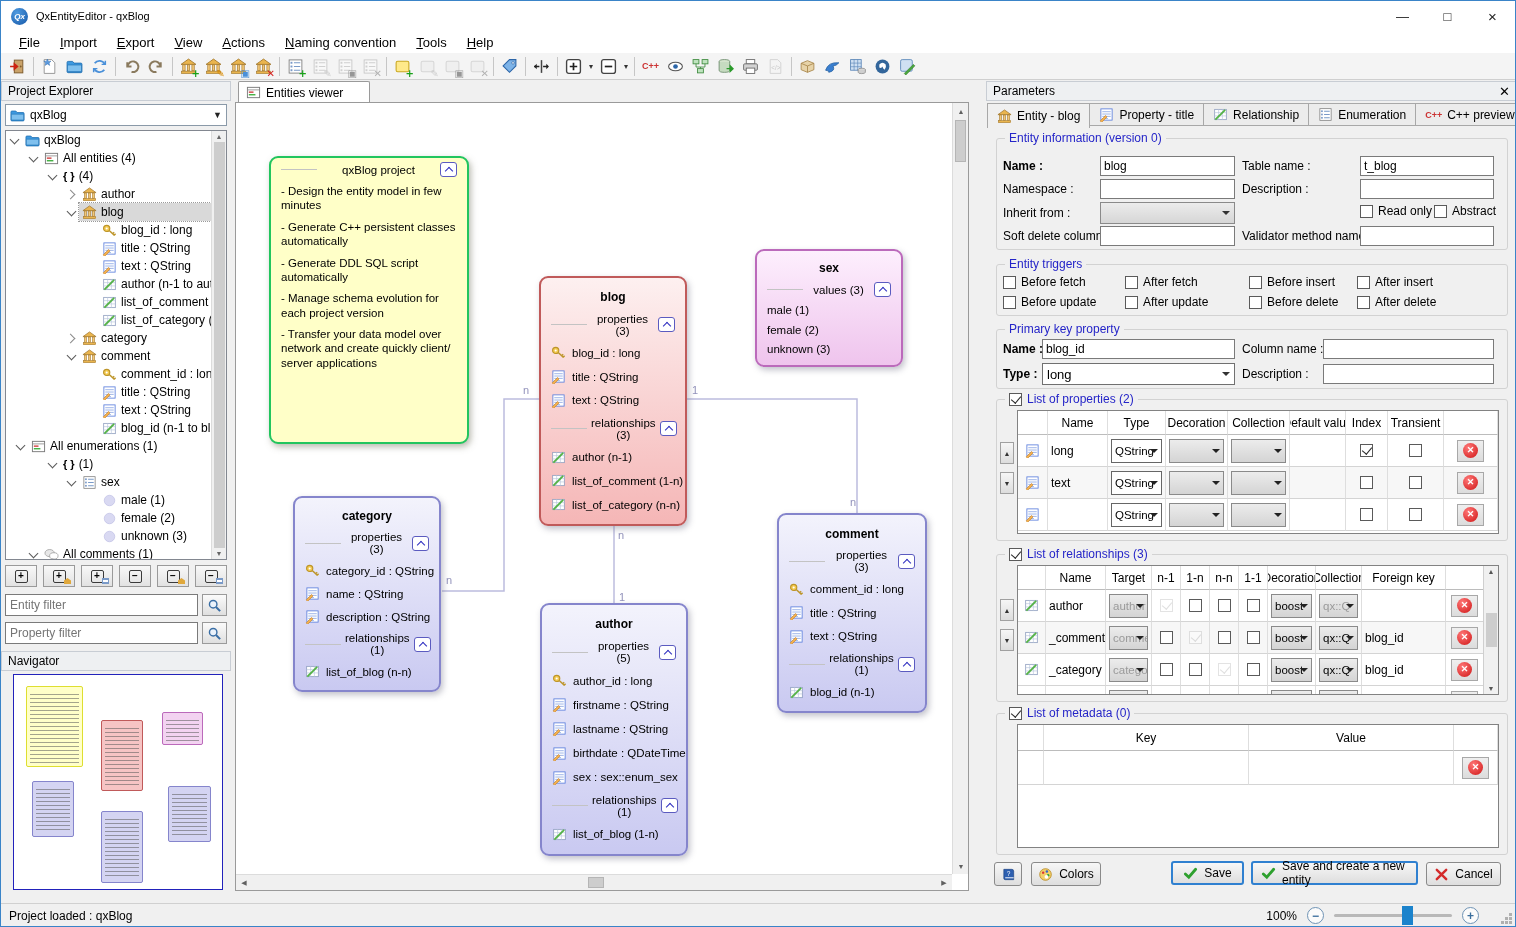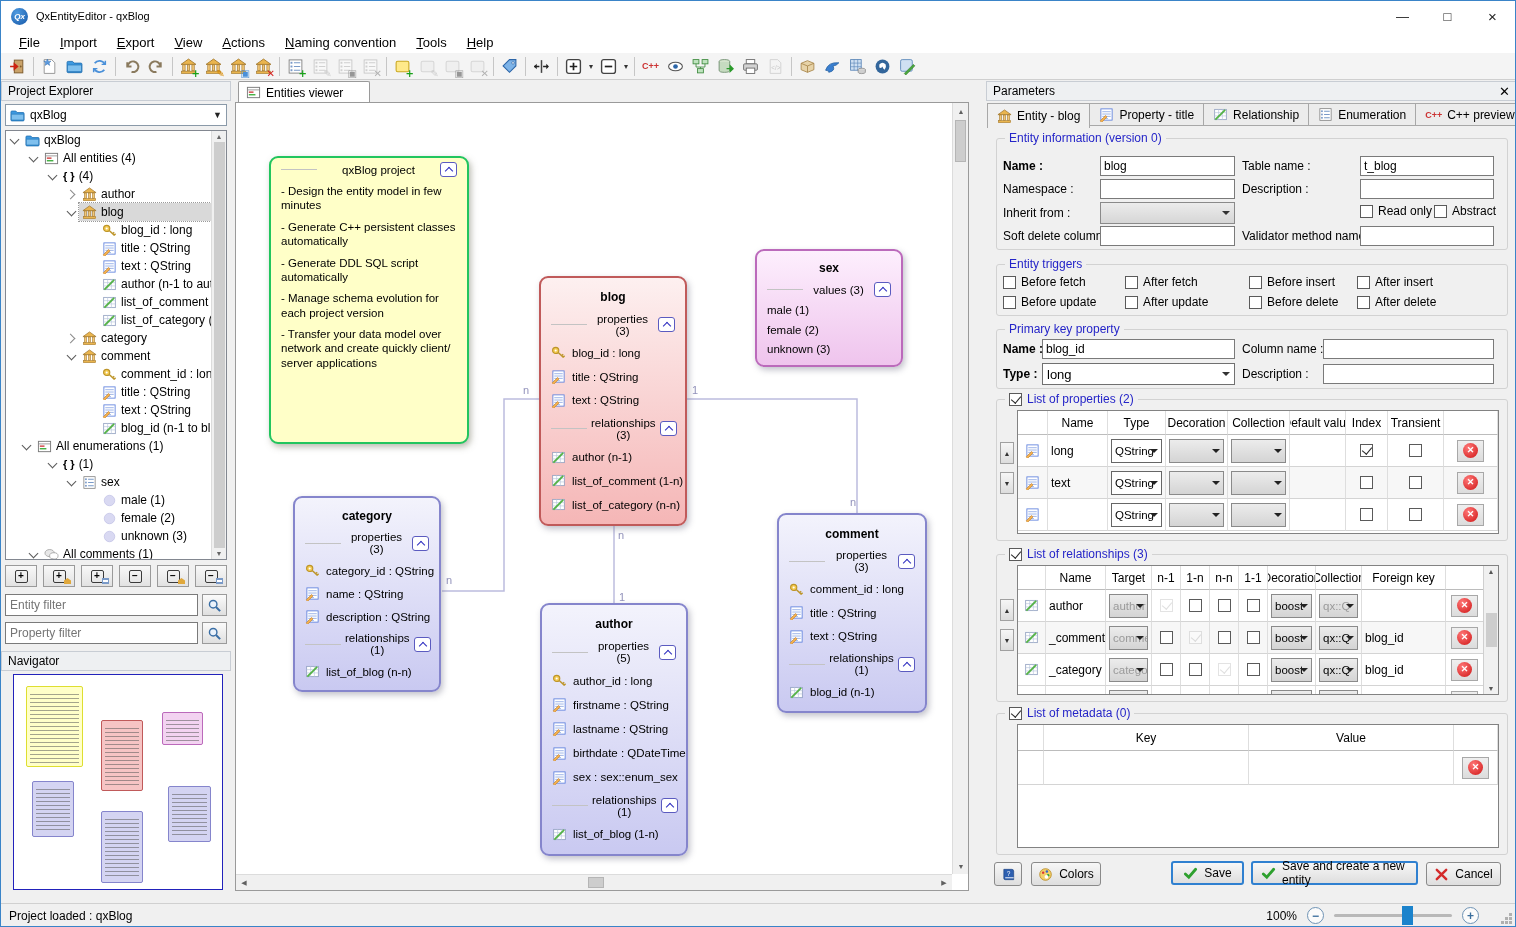--- a/index.html
+++ b/index.html
@@ -645,21 +645,21 @@
           </div>
         </div>
       <div class="trow" style="padding-left:93px">
           <div class="inner">
             <svg class="ic">
               <use href="#s-rel"></use>
             </svg>
             <span>blog_id (n-1 to bl...</span>
           </div>
         </div>
-      <div class="trow" style="padding-left:16px">
+      <div class="trow" style="padding-left:10px">
           <span class="chev open"></span>
           <div class="inner">
             <svg class="ic">
               <use href="#s-entities"></use>
             </svg>
             <span>All enumerations (1)</span>
           </div>
         </div>
       <div class="trow" style="padding-left:42px">
           <span class="chev open"></span>

